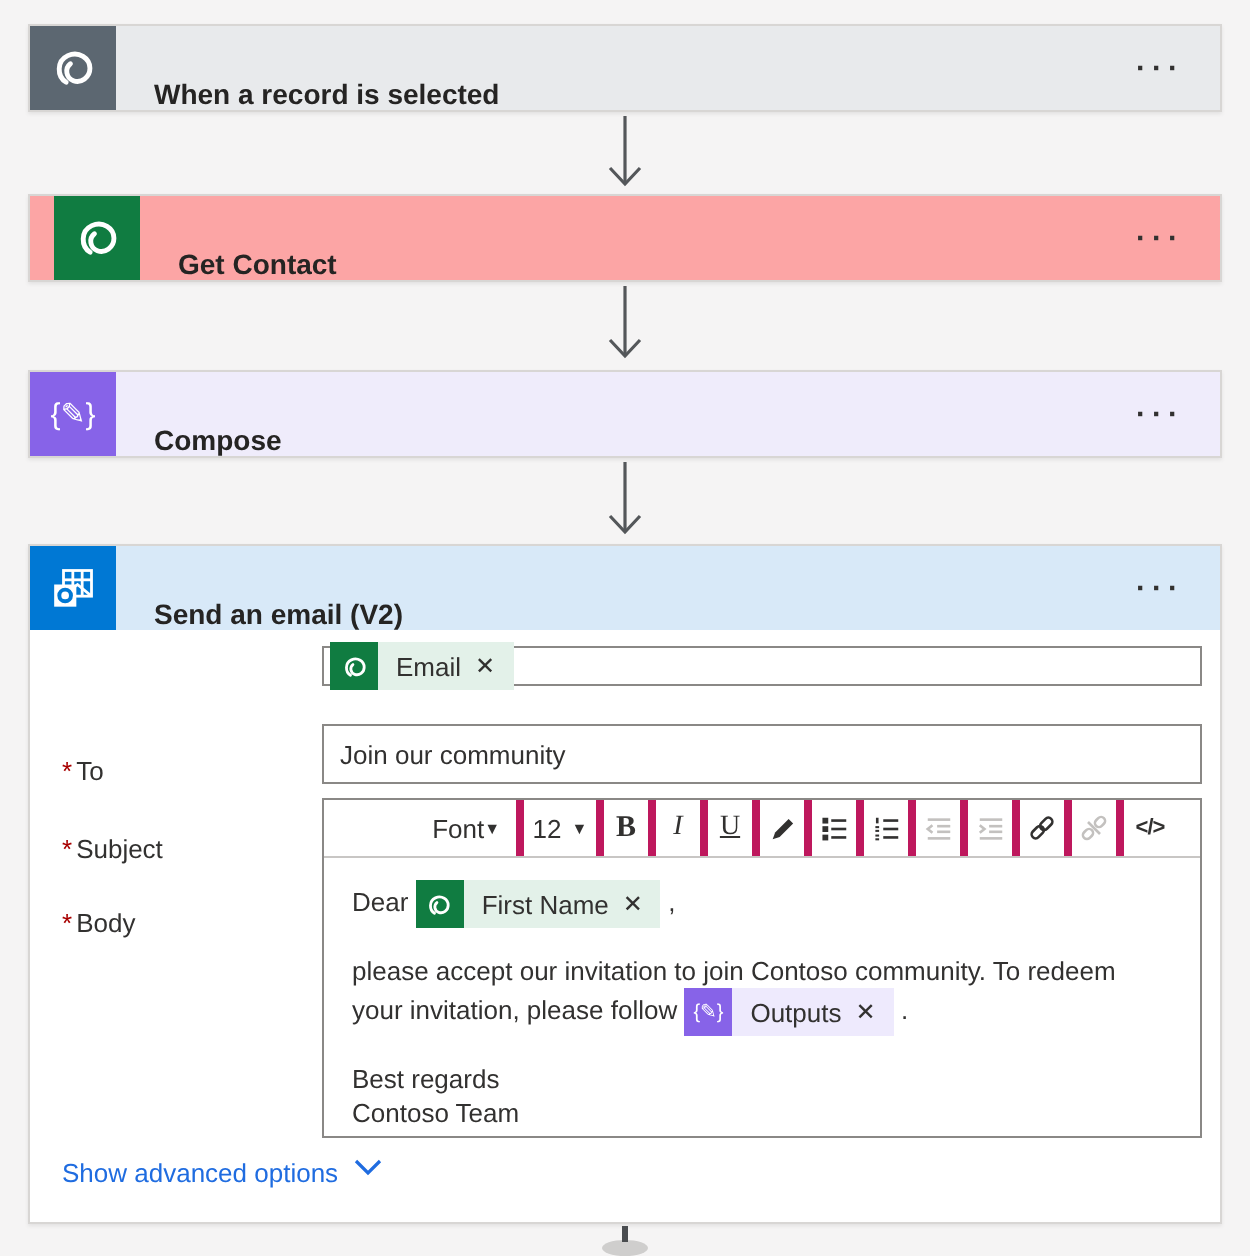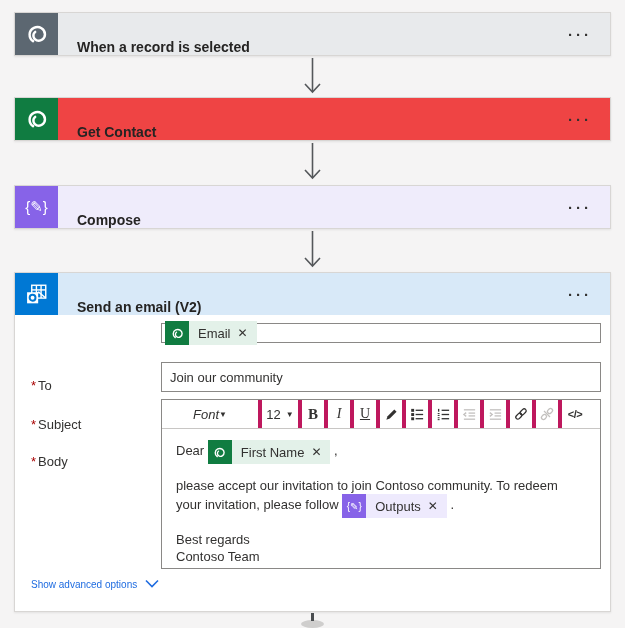--- a/index.html
+++ b/index.html
@@ -16,21 +16,21 @@
   }
   
   .step-bar{display:flex;align-items:stretch;height:42px;cursor:pointer;}
   .step-icon{width:43px;flex:none;display:flex;align-items:center;justify-content:center;}
   .step-title{align-self:center;margin-left:19px;font-size:14px;font-weight:600;color:#252423;margin-top:26px;}
   .menu-dots{
     align-self:center;margin-left:auto;margin-right:12px;padding:2px 6px;
     font-size:15px;font-weight:700;letter-spacing:3px;color:#323130;cursor:pointer;line-height:1;
   }
   #step1{top:12px;height:44px;} #step1 .step-bar{background:#e8eaec;} #step1 .step-icon{background:#5c6771;}
-  #step2{top:97px;height:44px;} #step2 .step-bar{background:#ef4444;} #step2 .step-icon{background:#107c41;}
+  #step2{top:97px;height:44px;} #step2 .step-bar{background:#fca5a5;padding-left:12px;} #step2 .step-icon{background:#107c41;}
   #step3{top:185px;height:44px;} #step3 .step-bar{background:#efecfb;} #step3 .step-icon{background:#8763e8;}
   #step4{top:272px;height:340px;} #step4 .step-bar{background:#d8e9f8;} #step4 .step-icon{background:#0078d4;}
 
   .compose-glyph{color:#fff;font-size:15px;font-weight:400;letter-spacing:0px;}
 
   
   .connector{position:absolute;left:302px;width:21px;}
   #conn1{top:58px;height:37px;}
   #conn2{top:143px;height:38px;}
   #conn3{top:231px;height:38px;}
@@ -65,40 +65,40 @@
   .token-label.purple{background:#eeeafd;text-align:center;}
   .token-x{font-size:12px;color:#323130;cursor:pointer;line-height:1;}
 
   
   .toolbar{
     display:flex;align-items:center;height:29px;box-sizing:border-box;
     border-bottom:1px solid #c8c6c4;font-size:13px;color:#323130;
   }
   .tb-item{display:flex;align-items:center;justify-content:center;height:100%;box-sizing:border-box;cursor:pointer;}
   .tb-item + .tb-item{border-left:4px solid #be185d;}
-  .tb-font{width:96px;justify-content:center;padding:0 8px;font-style:italic;}
+  .tb-font{width:96px;justify-content:flex-end;padding:0 8px;}
   .tb-size{width:40px;gap:5px;}
   .caret{font-size:8px;color:#323130;}
   .tb-btn{width:26px;}
   .tb-b{font-family:"Liberation Serif",serif;font-weight:700;font-size:15px;}
   .tb-i{font-family:"Liberation Serif",serif;font-style:italic;font-size:14px;}
   .tb-u{font-family:"Liberation Serif",serif;text-decoration:underline;font-size:14px;}
   .tb-code{font-size:11px;font-weight:700;letter-spacing:-0.5px;width:30px;}
   .disabled{color:#c3c1bf;cursor:default;}
 
   .editor-content{
     padding:11px 14px;font-size:13px;line-height:17px;color:#323130;height:120px;cursor:text;
   }
   .body-line{margin:0 0 0 0;}
   .para{margin-top:13px;}
   .closing{margin-top:13px;}
 
   .advanced-link{
     position:absolute;left:16px;top:306px;display:inline-flex;gap:8px;
-    font-size:10px;color:#1f6ce0;cursor:pointer;
+    font-size:13px;color:#1f6ce0;cursor:pointer;
   }
 </style>
 </head>
 <body>
 
 <div class="card" id="step1">
   <div class="step-bar">
     <div class="step-icon">
       <svg width="26" height="26" viewBox="0 0 16 16" fill="none">
         <path d="M5.6 12.4 C2.7 10.6 2.6 5.8 6.1 4.2 C9.5 2.7 12.9 5 12.9 8.1 C12.9 10.9 10.2 12.8 7.8 11.9 C5.5 11 5.1 8.1 6.9 6.7" stroke="#fff" stroke-width="1.5" stroke-linecap="round"></path>

